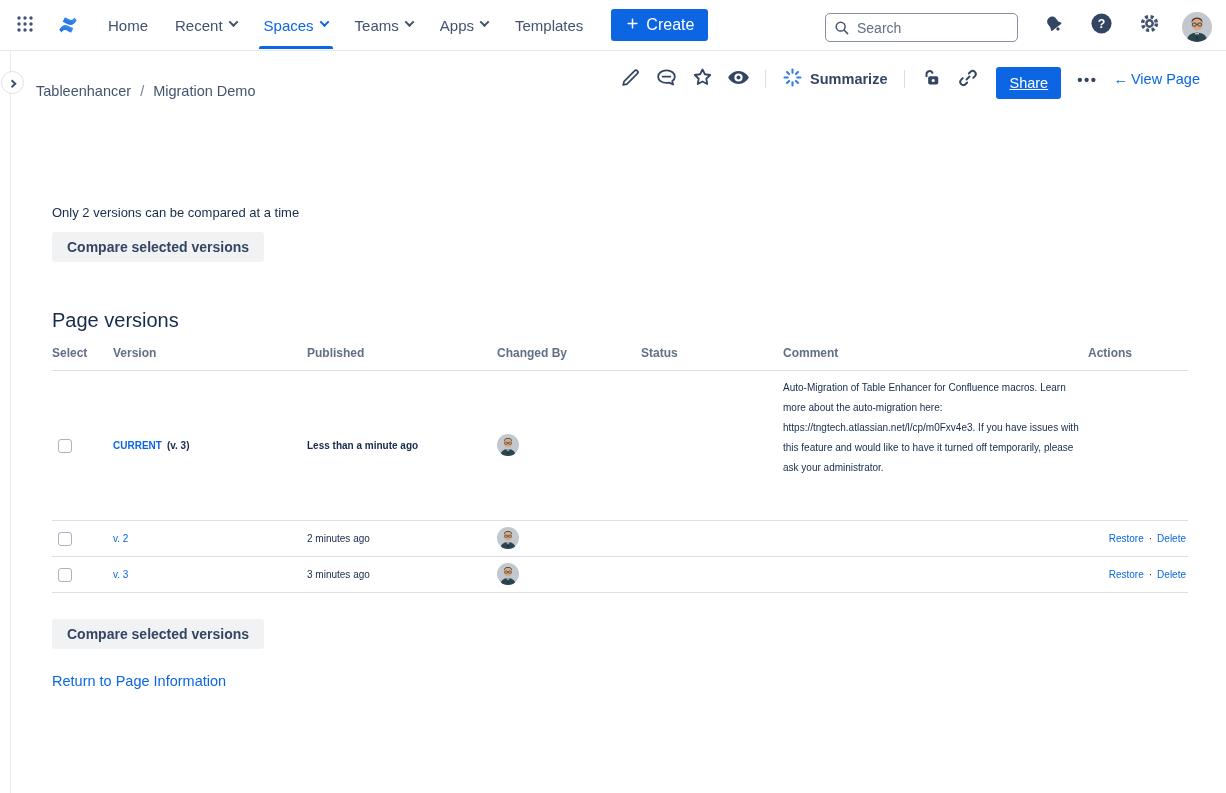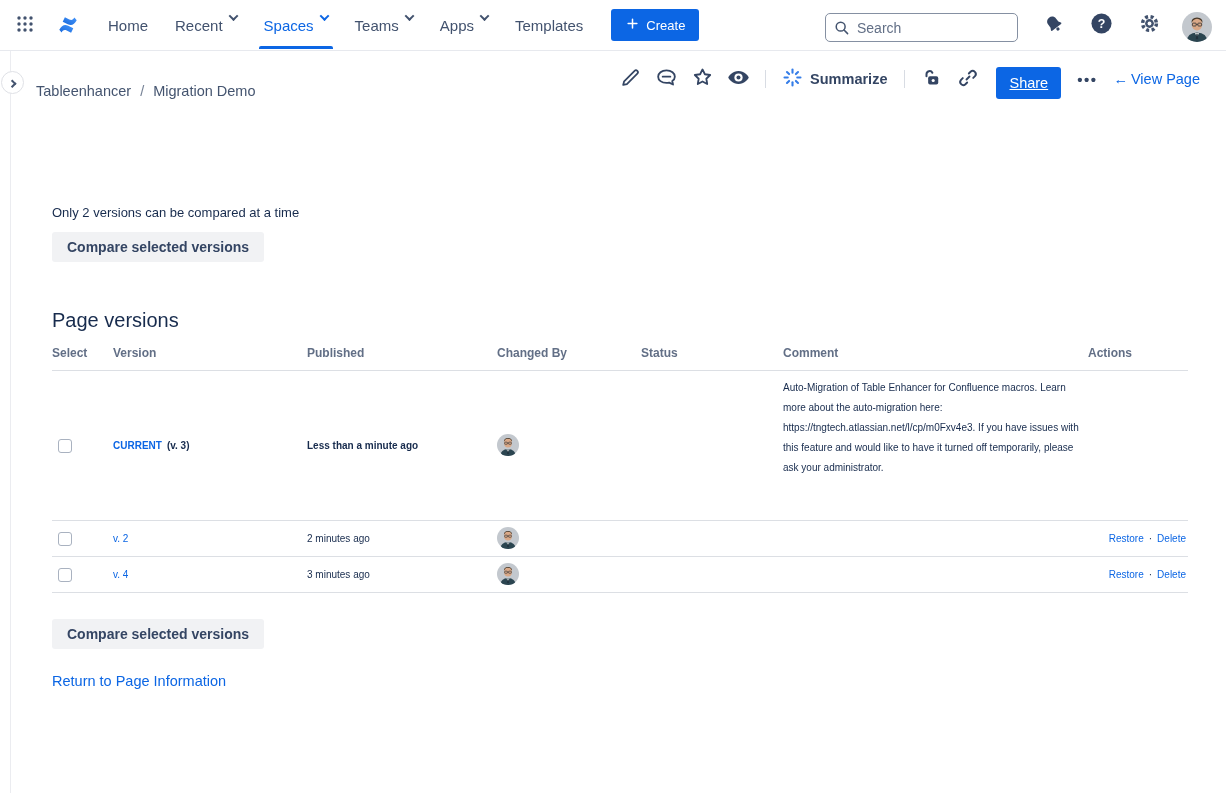--- a/index.html
+++ b/index.html
@@ -6,31 +6,31 @@
   html,body { width:1226px; height:793px; overflow:hidden; background:#fff;
     font-family:"Liberation Sans", sans-serif; color:#172B4D; }
   a { text-decoration:none; cursor:pointer; }
 
   
   .topnav { height:51px; display:flex; align-items:center; padding:0 14px 0 12px;
     border-bottom:1px solid #E7E9EE; background:#fff; position:relative; }
   .icon-btn { display:flex; align-items:center; justify-content:center; background:none;
     border:none; cursor:pointer; padding:4px; }
   .nav-items { display:flex; align-items:center; gap:27px; margin-left:24px; }
-  .nav-item { display:flex; align-items:flex-start; gap:7px; font-size:15px; font-weight:500;
+  .nav-item { display:flex; align-items:center; gap:7px; font-size:15px; font-weight:500;
     color:#42526E; cursor:pointer; position:relative; background:none; border:none;
     font-family:"Liberation Sans",sans-serif; }
   .nav-item.active { color:#0C66E4; }
   .nav-item.active::after { content:""; position:absolute; left:-5px; right:-5px;
     bottom:-15px; height:3px; background:#0C66E4; border-radius:2px 2px 0 0; }
   .chev { width:7px; height:7px; border-right:2px solid currentColor;
     border-bottom:2px solid currentColor; transform:rotate(45deg) translate(-1px,-1px);
     display:inline-block; margin-top:-3px; }
   .create-btn { display:flex; align-items:center; gap:6px; background:#0C66E4; color:#fff;
-    border:none; border-radius:3px; height:32px; padding:0 14px; font-size:13px;
+    border:none; border-radius:3px; height:32px; padding:0 14px; font-size:16px;
     font-weight:500; margin-left:28px; cursor:pointer; font-family:"Liberation Sans",sans-serif; }
   .nav-right { margin-left:auto; display:flex; align-items:flex-end; gap:17px; }
   .search-wrap { position:relative; margin-right:4px; }
   .search-wrap svg { position:absolute; left:9px; top:7px; }
   .search-input { width:193px; height:29px; border:1px solid #8590A2; border-radius:5px;
     padding:0 8px 0 31px; font-size:14px; color:#172B4D; outline:none;
     font-family:"Liberation Sans",sans-serif; }
   .search-input::placeholder { color:#626F86; }
   .avatar { border-radius:50%; overflow:hidden; display:inline-block; line-height:0;
     cursor:pointer; }
@@ -395,21 +395,21 @@
         </td>
         <td></td>
         <td class="comment-cell"></td>
         <td class="actions-cell">
           <a class="action-link">Restore</a><span class="dotsep">·</span><a class="action-link">Delete</a>
         </td>
       </tr>
 
       <tr class="row-small">
         <td><span class="checkbox"></span></td>
-        <td><a class="vlink">v. 4</a></td>
+        <td><a class="vlink">v. 3</a></td>
         <td>3 minutes ago</td>
         <td>
           <span class="avatar" style="width:22px;height:22px">
             <svg width="22" height="22" viewBox="0 0 24 24">
               <rect width="24" height="24" fill="#C3C8CE"></rect>
               <path d="M7.6 8.8Q7.2 4.4 12 4.3Q16.8 4.4 16.4 8.8Q16 6.7 12 6.7Q8 6.7 7.6 8.8Z" fill="#473829"></path>
               <ellipse cx="12" cy="10" rx="4.2" ry="4.7" fill="#D9A887"></ellipse>
               <g stroke="#3a3a3a" stroke-width="0.7" fill="none">
                 <rect x="8.3" y="8.9" width="3" height="2.3" rx="0.6"></rect>
                   <rect x="12.7" y="8.9" width="3" height="2.3" rx="0.6"></rect>

